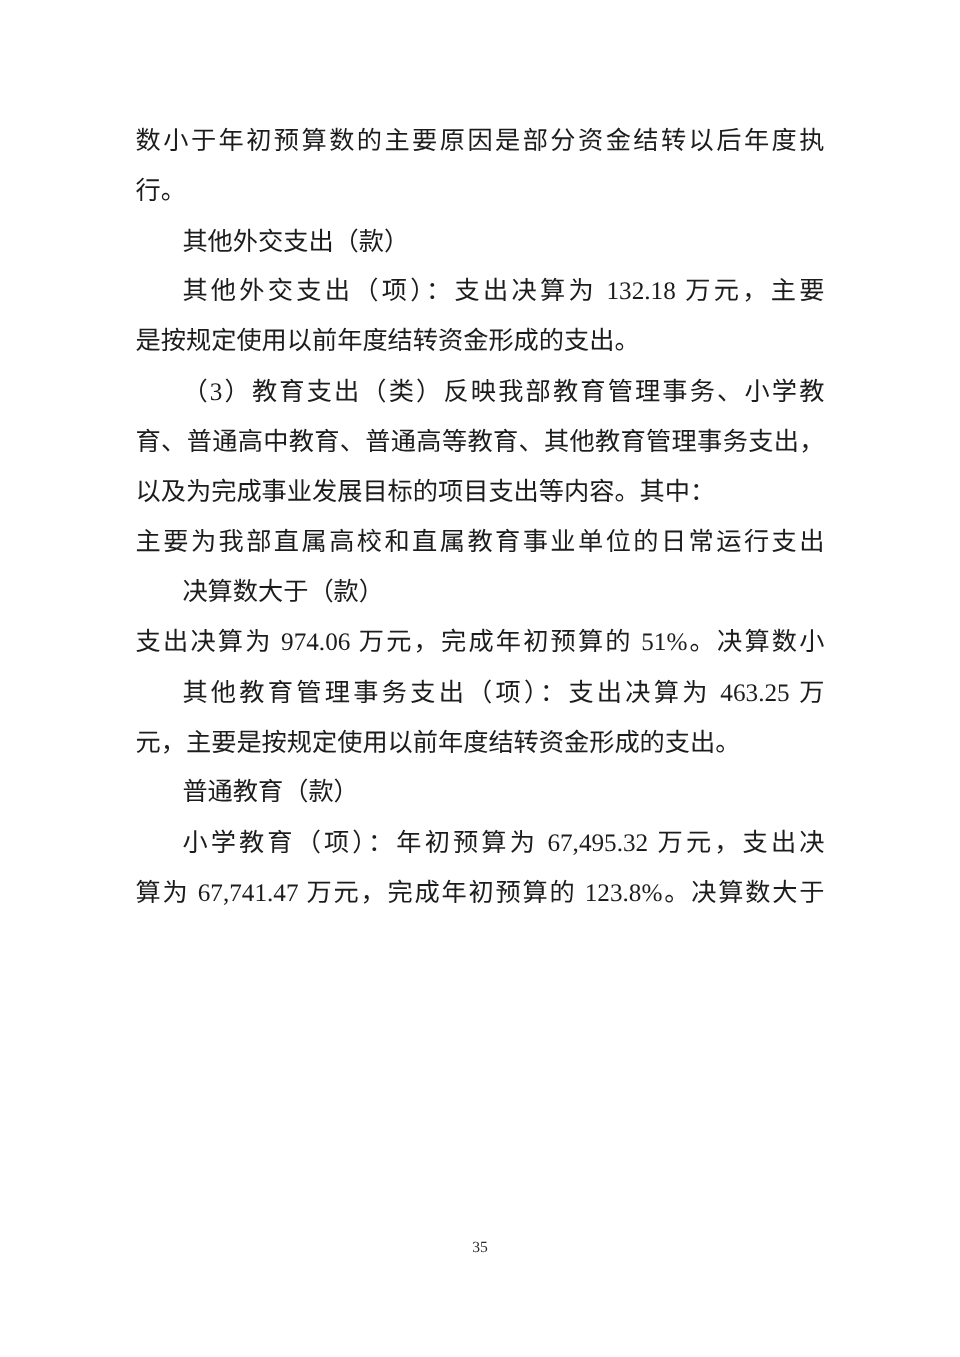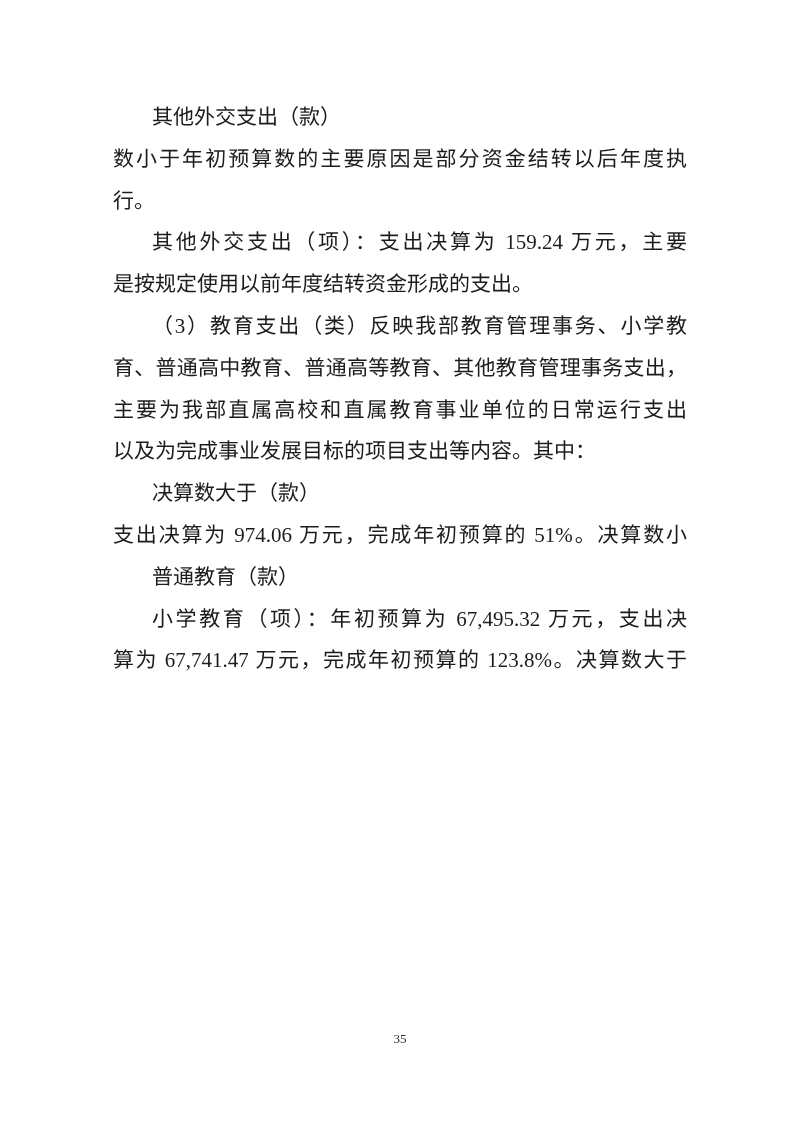--- a/index.html
+++ b/index.html
@@ -50,41 +50,45 @@
     font-size: 13px;
     color: #2a2a2a;
   }
 </style>
 </head>
 <body>
 
 <div class="page">
   <div class="content" id="content">
       <div class="paragraph">
-        <div class="line indent">其他外交支出（款）</div>
-      </div>
-      <div class="paragraph">
         <div class="line fill">数小于年初预算数的主要原因是部分资金结转以后年度执</div>
         <div class="line">行。</div>
       </div>
       <div class="paragraph">
-        <div class="line fill indent">其他外交支出（项）：支出决算为 159.24 万元，主要</div>
+        <div class="line indent">其他外交支出（款）</div>
+      </div>
+      <div class="paragraph">
+        <div class="line fill indent">其他外交支出（项）：支出决算为 132.18 万元，主要</div>
         <div class="line">是按规定使用以前年度结转资金形成的支出。</div>
       </div>
       <div class="paragraph">
         <div class="line fill indent">（3）教育支出（类）反映我部教育管理事务、小学教</div>
         <div class="line fill">育、普通高中教育、普通高等教育、其他教育管理事务支出，</div>
+        <div class="line">以及为完成事业发展目标的项目支出等内容。其中：</div>
         <div class="line fill">主要为我部直属高校和直属教育事业单位的日常运行支出</div>
-        <div class="line">以及为完成事业发展目标的项目支出等内容。其中：</div>
       </div>
       <div class="paragraph">
         <div class="line indent">决算数大于（款）</div>
       </div>
       <div class="paragraph">
         <div class="line fill">支出决算为 974.06 万元，完成年初预算的 51%。决算数小</div>
+      </div>
+      <div class="paragraph">
+        <div class="line fill indent">其他教育管理事务支出（项）：支出决算为 463.25 万</div>
+        <div class="line">元，主要是按规定使用以前年度结转资金形成的支出。</div>
       </div>
       <div class="paragraph">
         <div class="line indent">普通教育（款）</div>
       </div>
       <div class="paragraph">
         <div class="line fill indent">小学教育（项）：年初预算为 67,495.32 万元，支出决</div>
         <div class="line fill">算为 67,741.47 万元，完成年初预算的 123.8%。决算数大于</div>
       </div>
     </div>
   <div class="footer">35</div>

